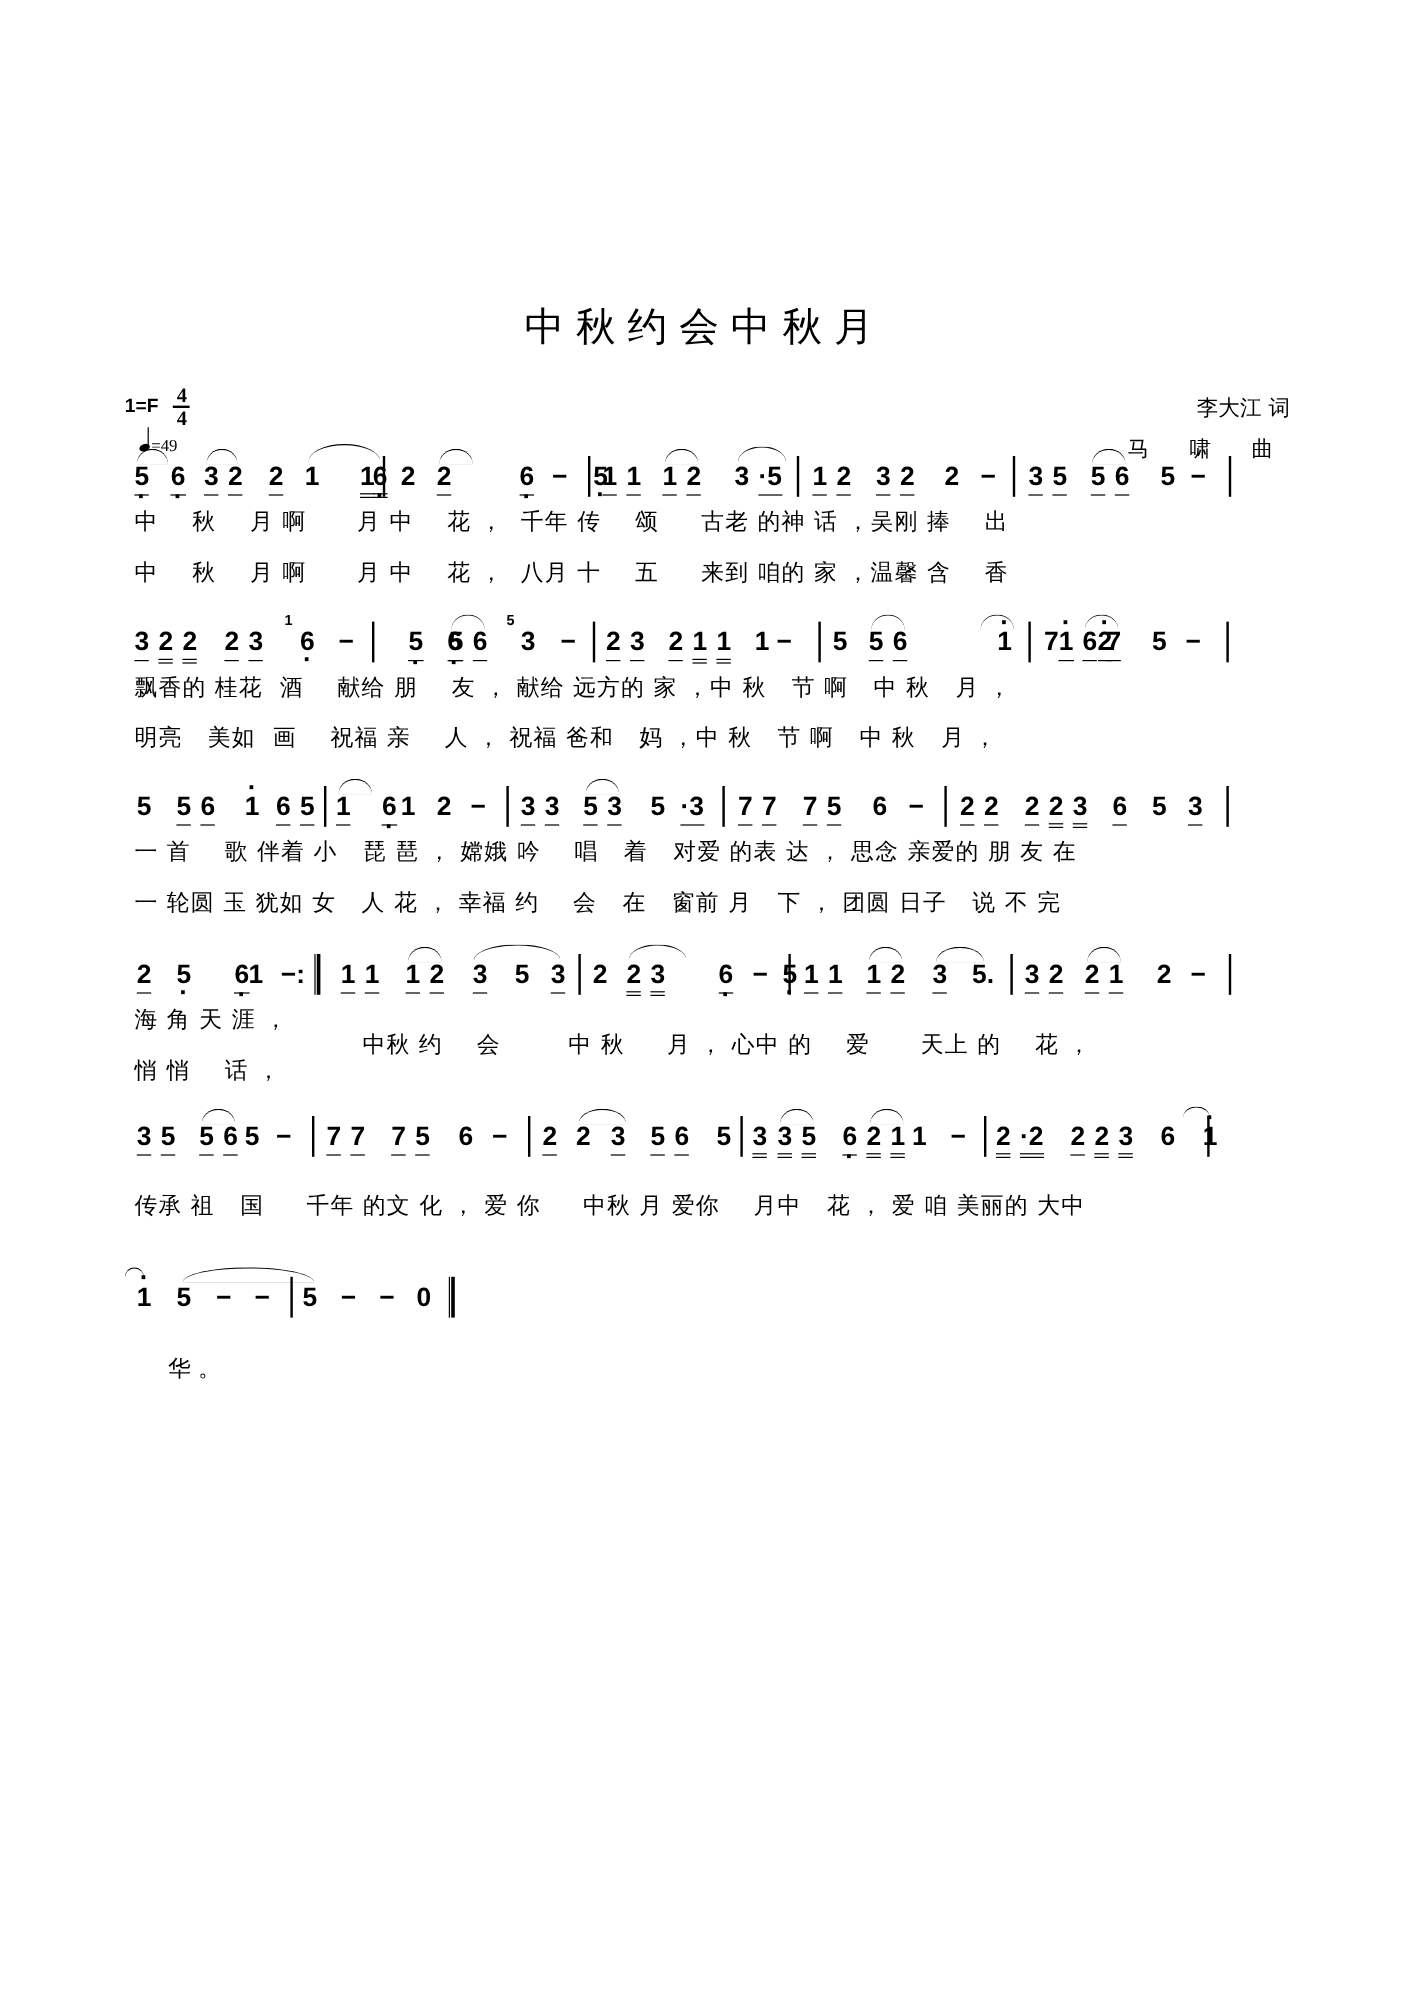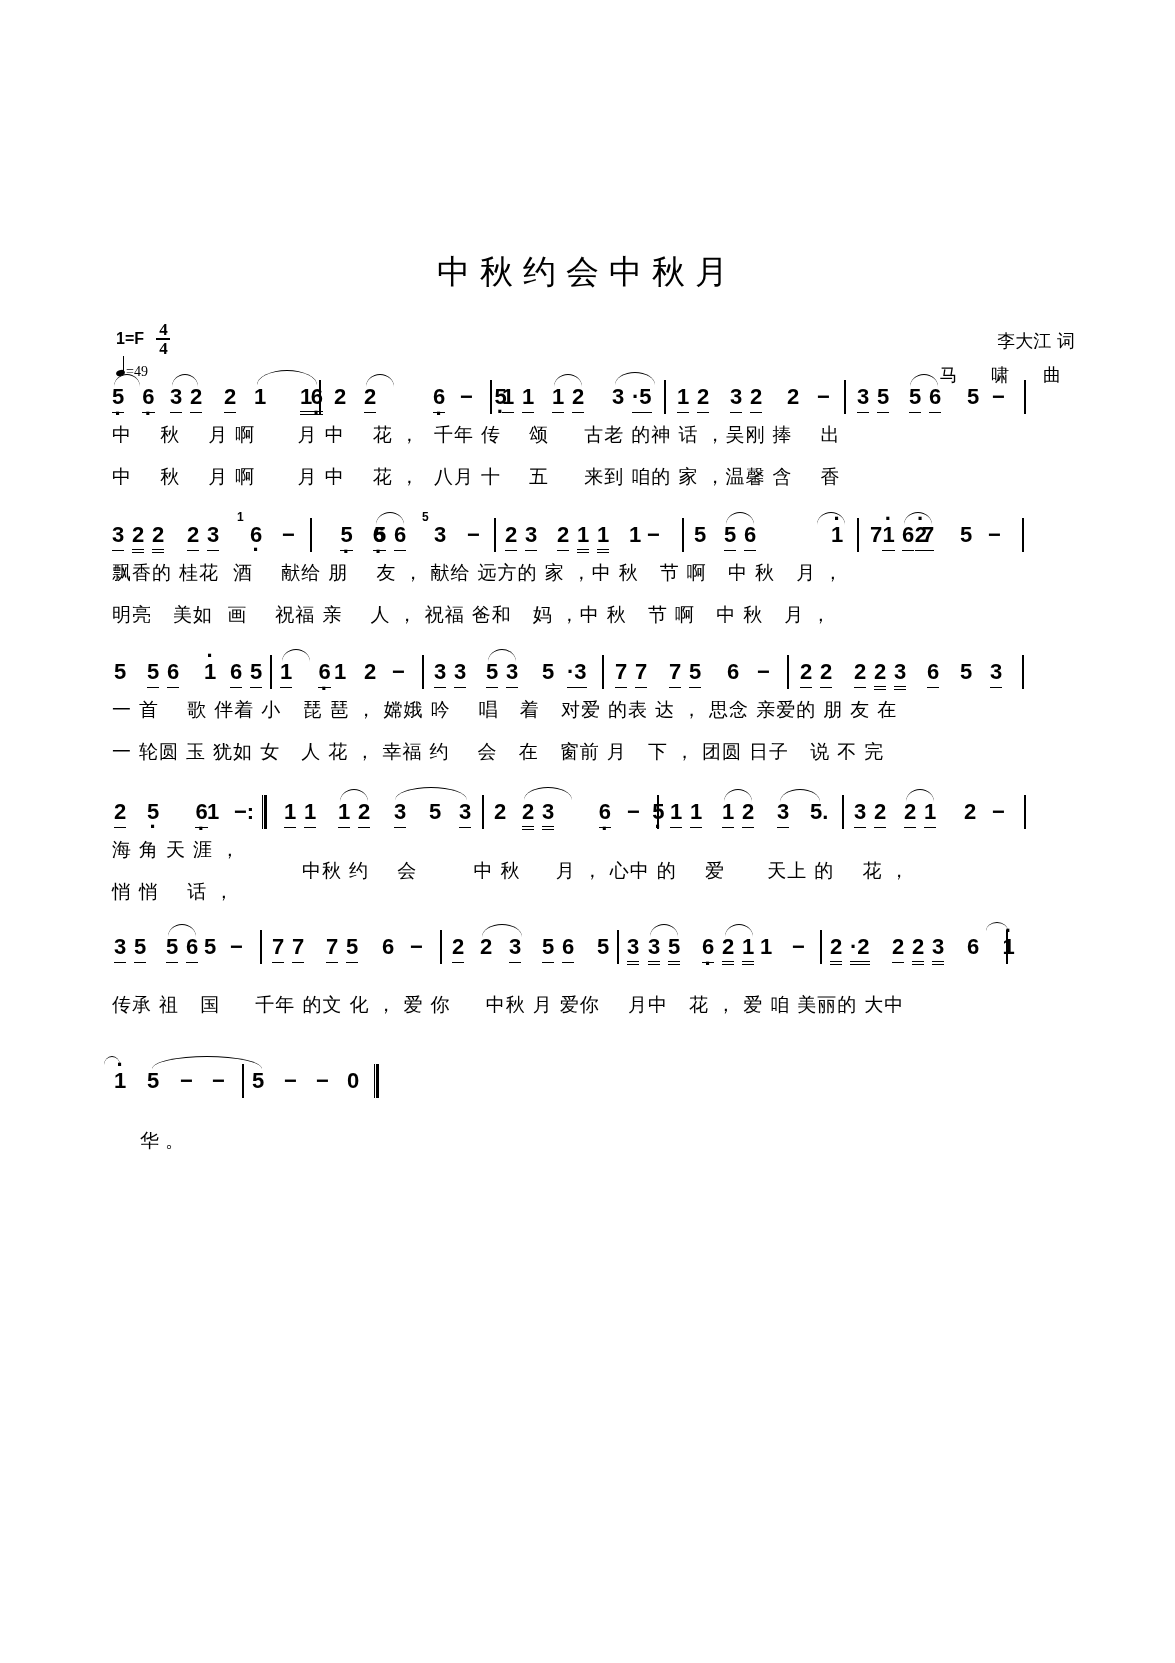--- a/index.html
+++ b/index.html
@@ -1,20 +1,20 @@
 <!DOCTYPE html>
 <html><head>
 <meta charset="utf-8">
 <style>
   html, body { margin: 0; padding: 0; background: #ffffff; }
   body { width: 1175px; height: 1663px; position: relative; overflow: hidden;
          font-family: "DejaVu Sans", sans-serif; color: #000; }
   .title { position: absolute; top: 250px; left: 0; width: 1175px; text-align: center;
            font-family: "DejaVu Serif", serif; font-size: 33px; letter-spacing: 10px; }
-  .meta-left { position: absolute; left: 116px; top: 322px; font-family: "Liberation Sans", sans-serif; }
+  .meta-left { position: absolute; left: 104px; top: 322px; font-family: "Liberation Sans", sans-serif; }
   .key { font-size: 16px; font-weight: bold; display: inline-block; vertical-align: middle; }
   .timesig { display: inline-block; vertical-align: middle; text-align: center; margin-left: 8px;
              font-family: "Liberation Serif", serif; font-weight: bold; font-size: 17px; line-height: 15px; }
   .timesig span { display: block; }
   .timesig .bar { border-top: 2px solid #000; width: 14px; margin: 1px auto; height: 0; }
   .tempo { position: absolute; left: 116px; top: 356px; font-size: 14px; font-family: "Liberation Serif", serif; }
   .tempo .note-icon { display: inline-block; width: 8px; height: 20px; position: relative; margin-right: 2px; }
   .tempo .note-icon:before { content: ""; position: absolute; right: 0; top: 0; width: 1.5px; height: 16px; background: #000; }
   .tempo .note-icon:after { content: ""; position: absolute; left: 0; bottom: 0; width: 9px; height: 6px; border-radius: 50%; background: #000; transform: rotate(-20deg); }
   .credits { position: absolute; right: 100px; top: 324px; text-align: right; font-size: 18px;

